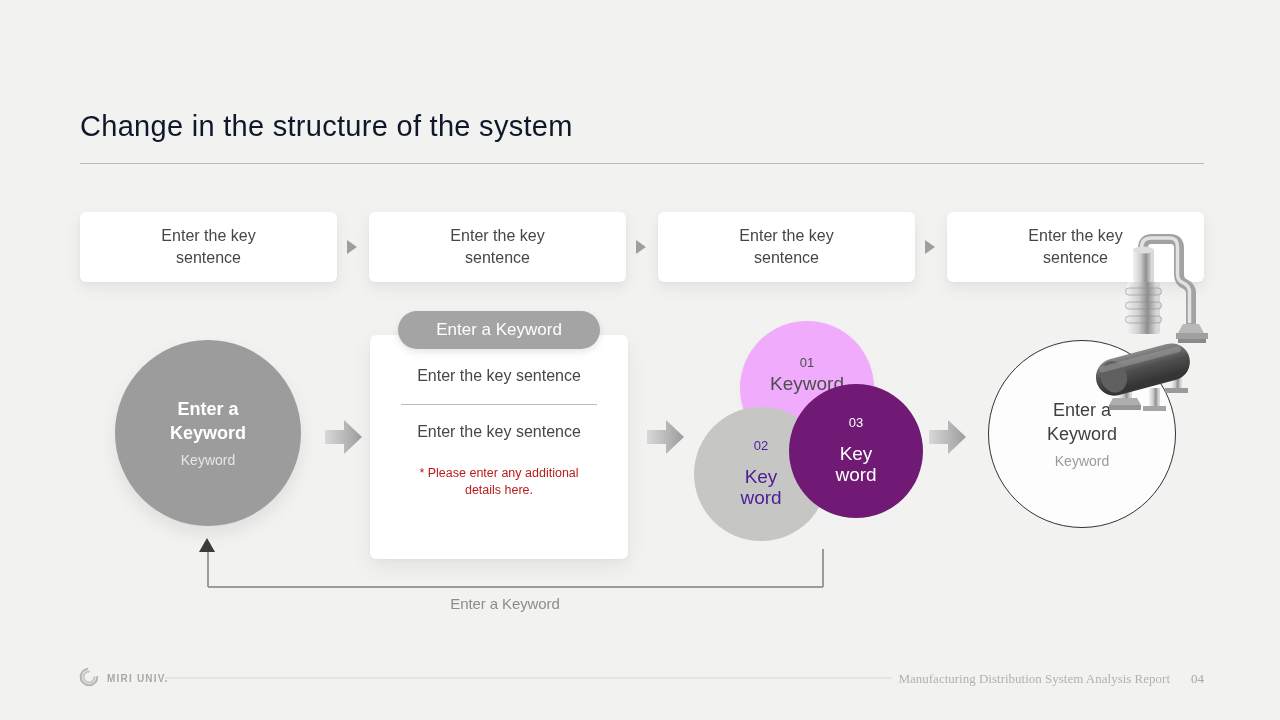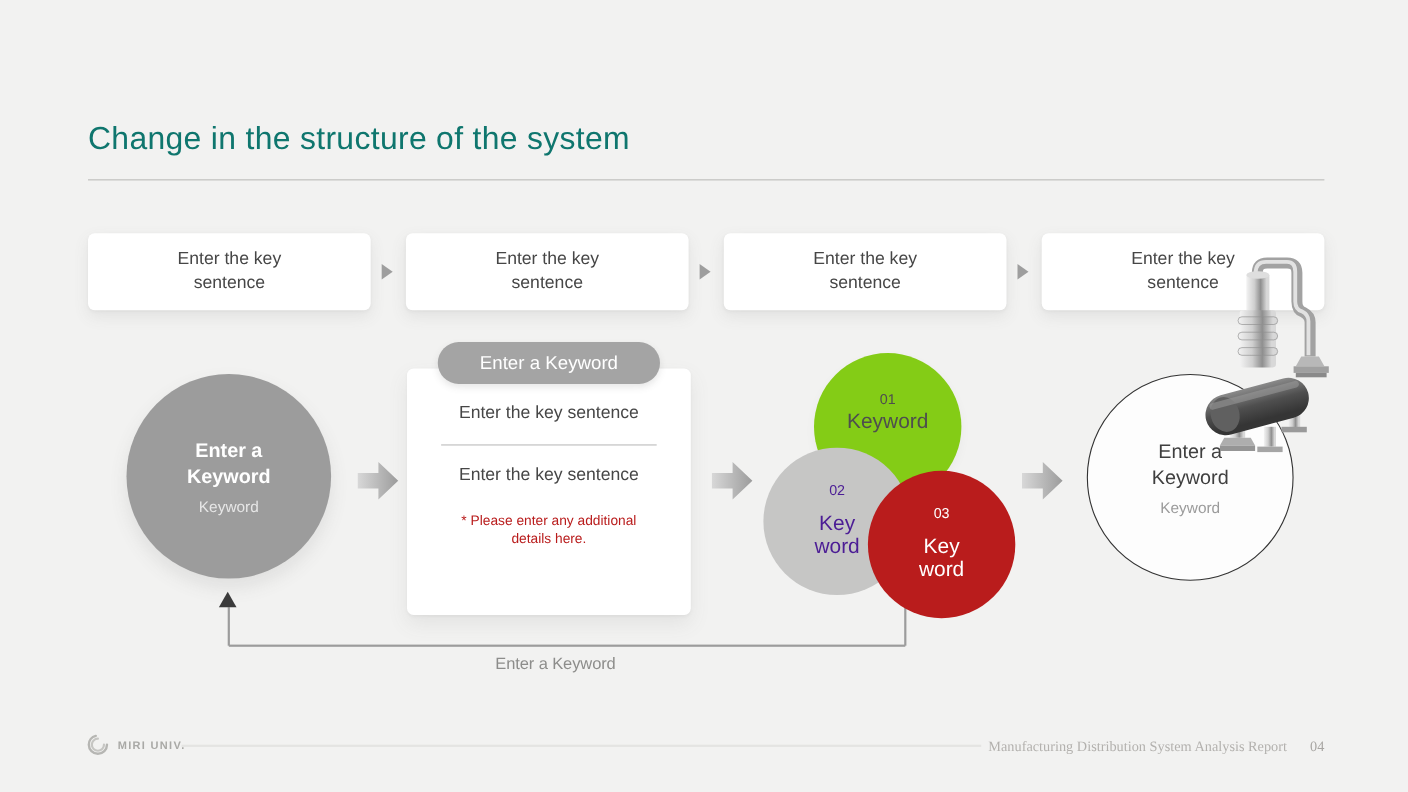--- a/index.html
+++ b/index.html
@@ -3,21 +3,21 @@
 <meta charset="utf-8">
 <style>
   html,body{margin:0;padding:0;}
   #slide{
     position:relative;width:1280px;height:720px;background:#f2f2f1;
     font-family:"Liberation Sans",sans-serif;overflow:hidden;
   }
   
   .eyebrow{position:absolute;left:80px;top:48px;font-family:"Liberation Serif",serif;
     font-size:17px;color:#8e8e8b;letter-spacing:.03em;white-space:pre;}
-  .title{position:absolute;left:80px;top:110px;font-size:29px;font-weight:500;color:#0f766e;letter-spacing:.01em;}
+  .title{position:absolute;left:80px;top:110px;font-size:29px;font-weight:500;color:#0f172a;letter-spacing:.01em;}
   .title-rule{position:absolute;left:80px;top:163px;width:1124px;height:0;border-top:1.5px solid #bcbcba;}
   
   .step-box{position:absolute;top:212px;width:257px;height:70px;background:#ffffff;border-radius:6px;
     box-shadow:0 6px 14px rgba(100,100,100,.10),0 1px 3px rgba(0,0,0,.04);
     display:flex;align-items:center;justify-content:center;text-align:center;}
   .step-box span{display:block;max-width:160px;font-size:16px;font-weight:500;color:#464646;line-height:1.35;}
   .b1{left:80px}.b2{left:369px}.b3{left:658px}.b4{left:947px}
   .tri{position:absolute;top:240px;width:0;height:0;border-top:7px solid transparent;
     border-bottom:7px solid transparent;border-left:10px solid #9e9e9e;}
   .t1{left:347px}.t2{left:636px}.t3{left:925px}
@@ -39,23 +39,23 @@
   .pill{position:absolute;left:50%;transform:translateX(-50%);top:-24px;width:202px;height:38px;border-radius:19px;
     background:#a4a4a4;display:flex;align-items:center;justify-content:center;
     font-size:17px;font-weight:500;color:#ffffff;box-shadow:0 3px 7px rgba(90,90,90,.15);}
   .card-body{position:absolute;left:0;top:30px;width:100%;display:flex;flex-direction:column;align-items:center;text-align:center;}
   .card-line{width:180px;font-size:16px;font-weight:500;color:#464646;line-height:1.4;}
   .card-div{width:196px;height:0;border-top:1px solid #bcbcbc;margin:17px 0 16px 0;}
   .card-note{width:190px;margin-top:21px;font-size:12.5px;color:#b91c1c;line-height:1.4;}
   
   .vcircle{position:absolute;width:134px;height:134px;border-radius:50%;
     display:flex;flex-direction:column;align-items:center;justify-content:center;text-align:center;line-height:1.15;}
-  .v1{left:740px;top:321px;background:#84cc16;z-index:1;box-shadow:0 4px 10px rgba(0,0,0,.04);}
+  .v1{left:740px;top:321px;background:#f0abfc;z-index:1;box-shadow:0 4px 10px rgba(0,0,0,.04);}
   .v2{left:694px;top:407px;background:#c6c6c5;z-index:2;}
-  .v3{left:789px;top:428px;background:#b91c1c;z-index:3;text-align:center;}
+  .v3{left:789px;top:384px;background:#701a75;z-index:3;text-align:center;}
   .v-num{font-size:13px;}
   .v-label{font-size:19px;margin-top:2px;}
   .v1 .v-num,.v1 .v-label{color:#4e4e4e;}
   .v1{padding-bottom:26px;box-sizing:border-box;}
   .v2 .v-num,.v2 .v-label{color:#4c1d95;}
   .v3 .v-num,.v3 .v-label{color:#ffffff;}
   .v2 .v-label,.v3 .v-label{width:58px;margin-top:12px;}
   
   .pipe{position:absolute;left:1085px;top:230px;z-index:6;}
   

